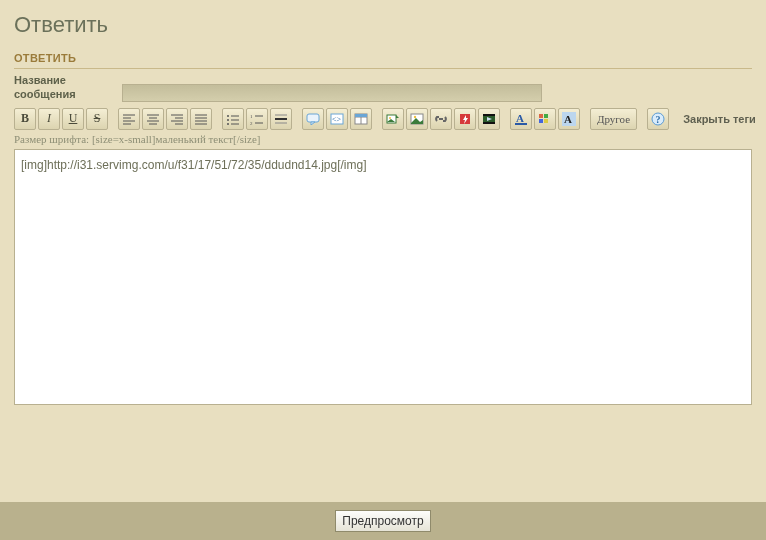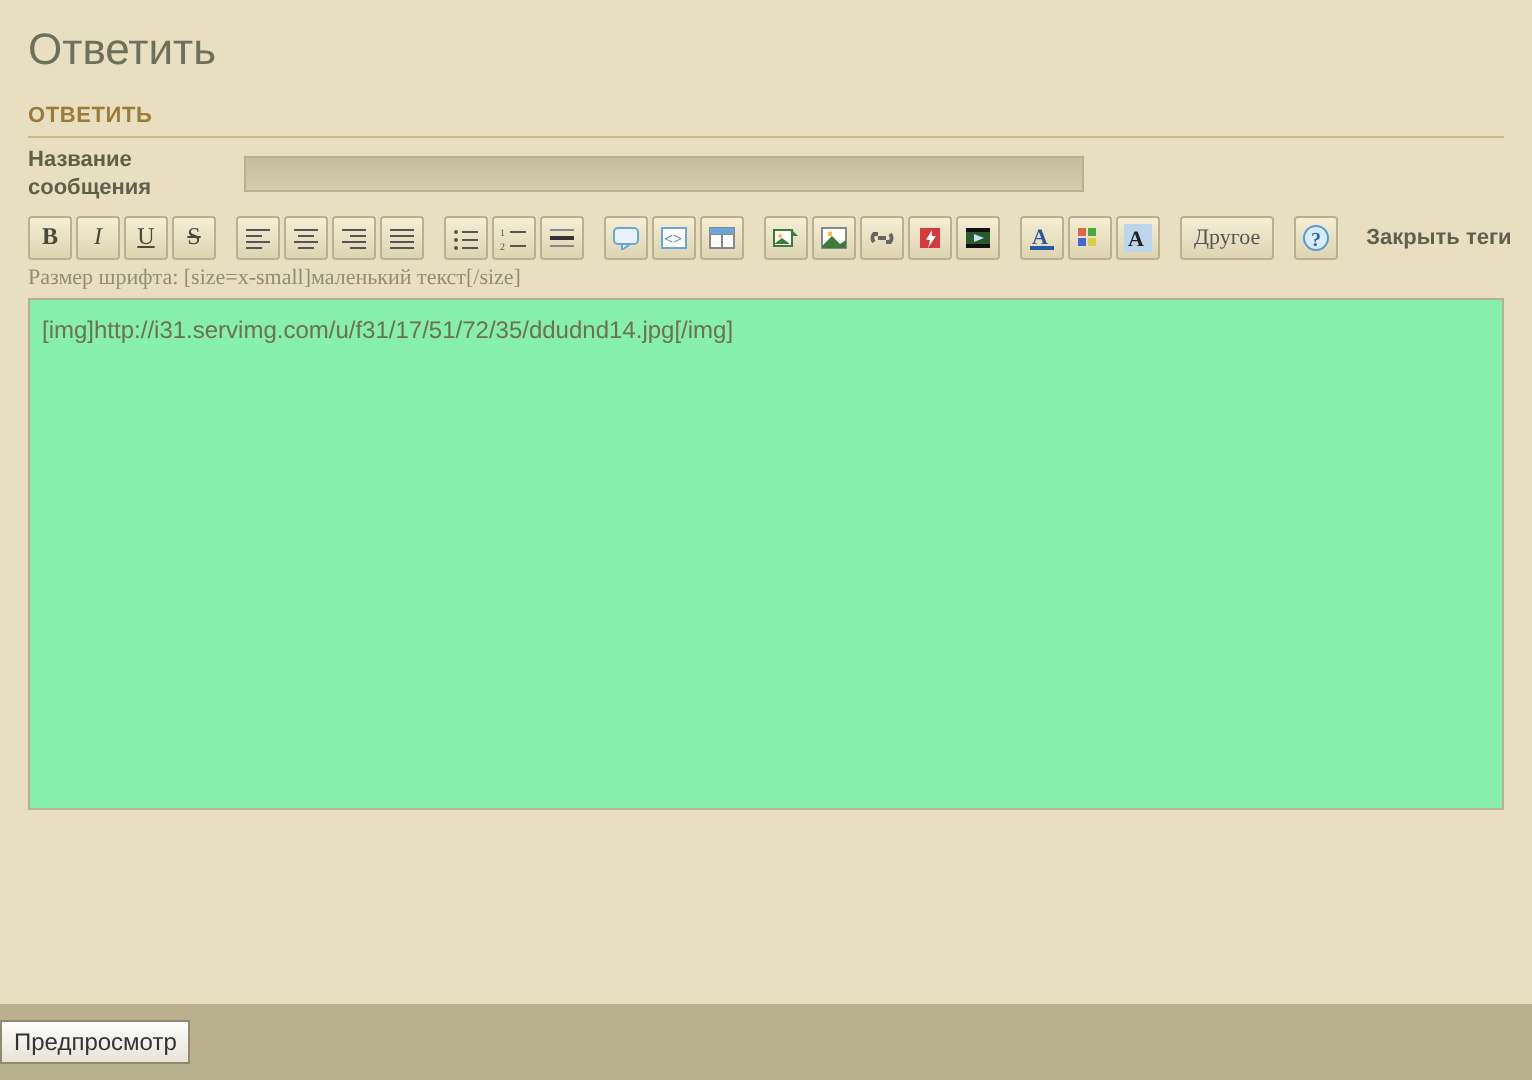--- a/index.html
+++ b/index.html
@@ -27,21 +27,21 @@
     font-weight: bold;
     text-transform: uppercase;
     border-bottom: 1px solid #c9b98a;
     padding: 6px 0 4px;
     margin-bottom: 4px;
     font-family: Arial, sans-serif;
     letter-spacing: 0.3px;
   }
   .field-row {
     display: flex;
-    align-items: center;
+    align-items: flex-end;
     margin-bottom: 6px;
   }
   .field-label {
     color: #5e614a;
     font-weight: bold;
     width: 108px;
     font-size: 11px;
     line-height: 1.25;
     padding-top: 1px;
   }
@@ -100,38 +100,38 @@
   .hint {
     color: #8e8f76;
     font-size: 11px;
     margin: 2px 0 4px;
     font-family: Liberation Serif, serif;
   }
   .editor {
     width: 100%;
     height: 256px;
     border: 1px solid #b8b090;
-    background: #86efac;
+    background: #ffffff;
     padding: 8px 6px;
     color: #6d6f58;
     font-family: Verdana, Arial, sans-serif;
     font-size: 12px;
     resize: none;
     outline: none;
   }
   .bottom-bar {
     position: absolute;
     left: 0;
     bottom: 0;
     height: 38px;
     width: 766px;
     background: #b9b18d;
     display: flex;
     align-items: center;
-    justify-content: space-between;
+    justify-content: center;
     gap: 0;
   }
   .btn {
     height: 22px;
     border: 1px solid #8f8a6b;
     background: linear-gradient(#fdfdfb, #e6e4d7);
     font-size: 12px;
     padding: 0 6px;
     cursor: pointer;
     font-family: Arial, sans-serif;

